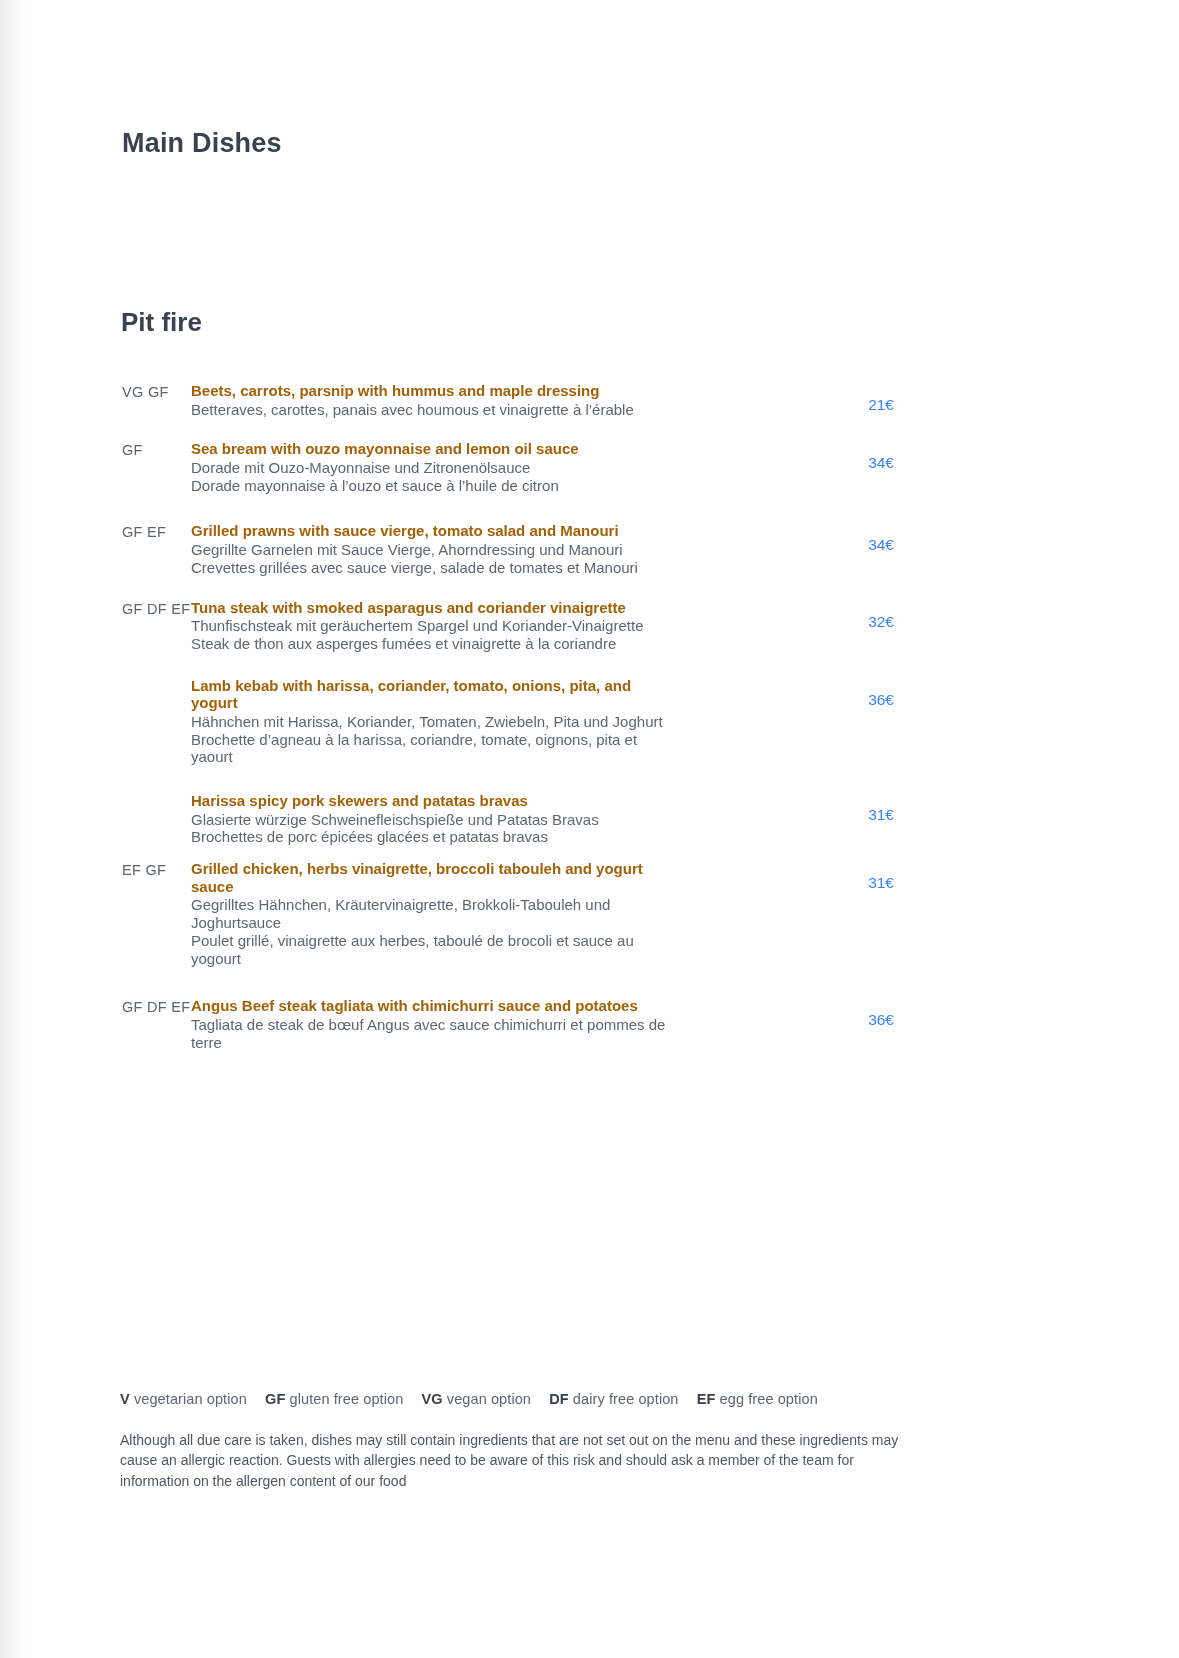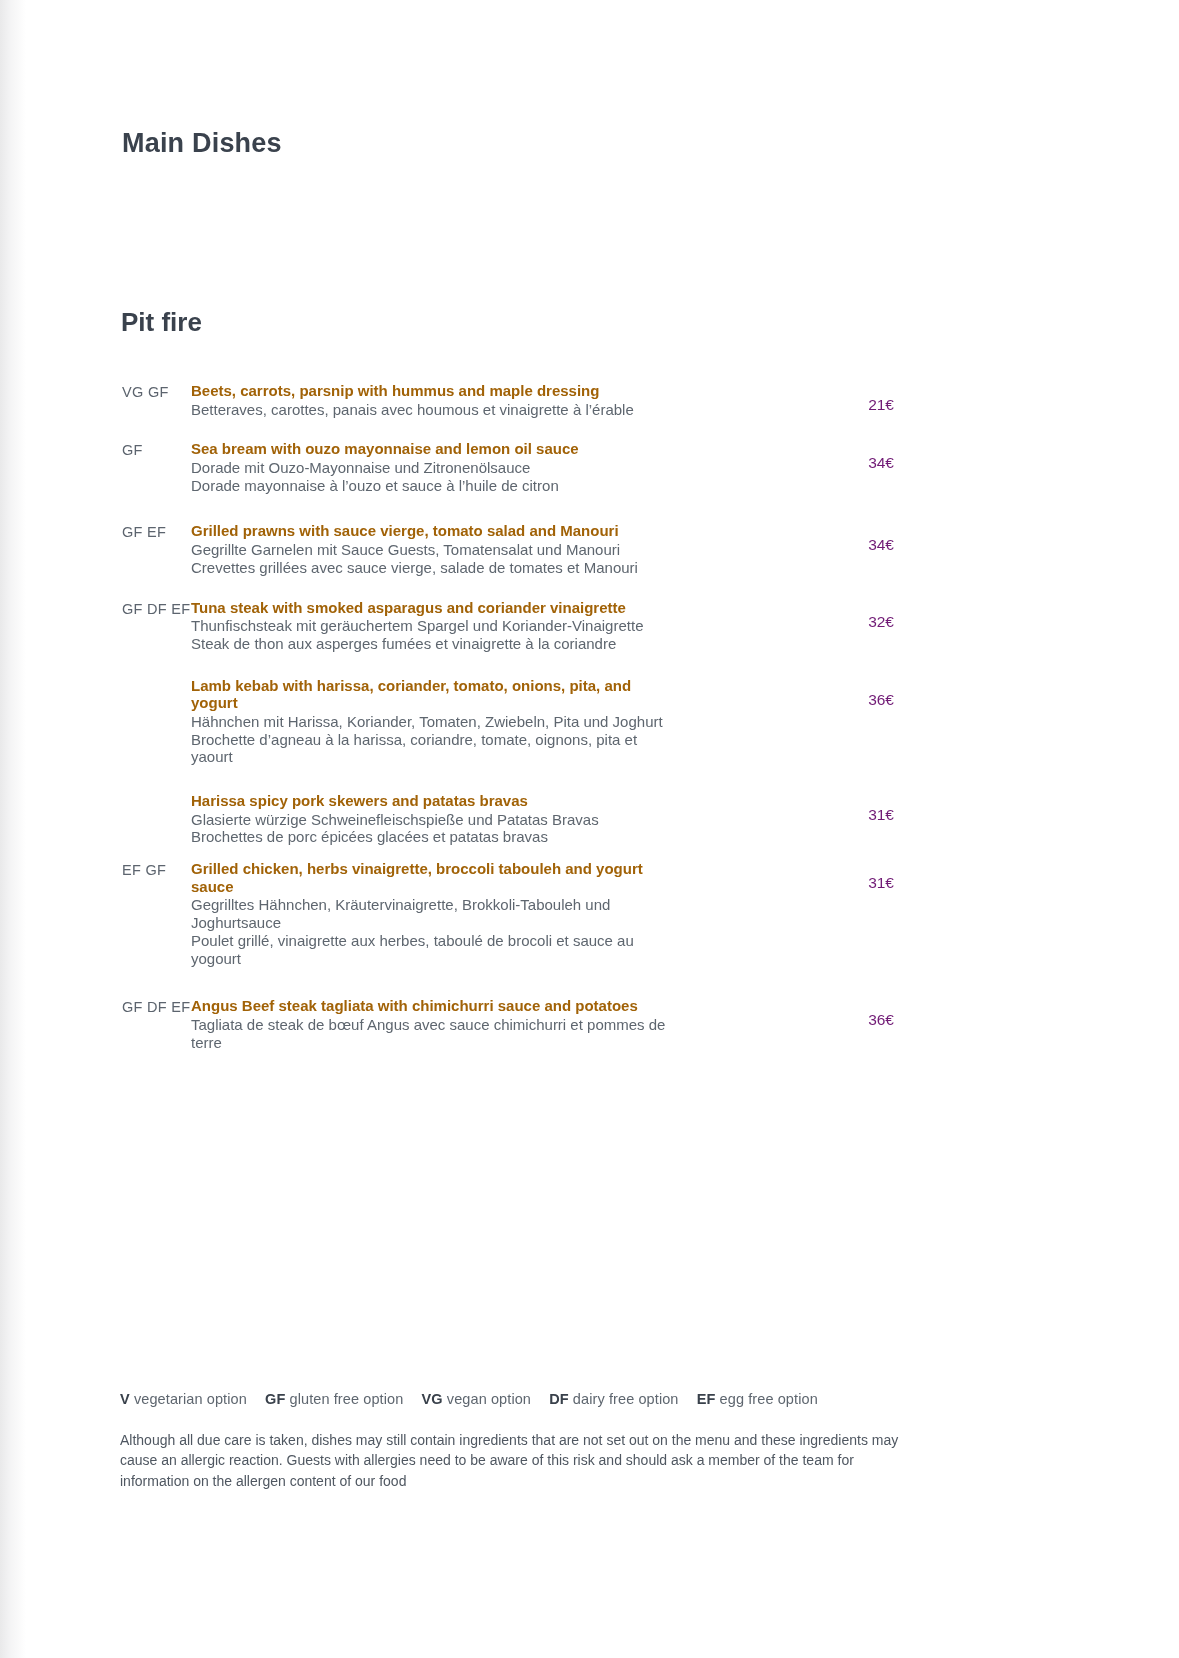--- a/index.html
+++ b/index.html
@@ -97,21 +97,21 @@
     line-height: 1.18;
   }
   .trans + .trans {
     margin-top: 0px;
   }
   .price {
     position: absolute;
     right: 285px;
     top: 14px;
     font-size: 15.5px;
-    color: #701a75;
+    color: #3b82f6;
     white-space: nowrap;
   }
   .legend {
     position: absolute;
     left: 120px;
     top: 1391px;
     width: 940px;
     font-size: 14.5px;
     color: #5e666f;
     letter-spacing: 0.1px;
@@ -162,21 +162,21 @@
           <div class="trans">Dorade mit Ouzo-Mayonnaise und Zitronenölsauce</div>
           <div class="trans">Dorade mayonnaise à l’ouzo et sauce à l’huile de citron</div>
         </div>
         <div class="price">34€</div>
       </div>
 
       <div class="item" style="margin-top:28px;">
         <div class="tags">GF EF</div>
         <div class="body">
           <div class="name">Grilled prawns with sauce vierge, tomato salad and Manouri</div>
-          <div class="trans">Gegrillte Garnelen mit Sauce Guests, Tomatensalat und Manouri</div>
+          <div class="trans">Gegrillte Garnelen mit Sauce Vierge, Ahorndressing und Manouri</div>
           <div class="trans">Crevettes grillées avec sauce vierge, salade de tomates et Manouri</div>
         </div>
         <div class="price">34€</div>
       </div>
 
       <div class="item justify" style="margin-top:22px;">
         <div class="tags">GF DF EF</div>
         <div class="body">
           <div class="name">Tuna steak with smoked asparagus and coriander vinaigrette</div>
           <div class="trans">Thunfischsteak mit geräuchertem Spargel und Koriander-Vinaigrette</div>

